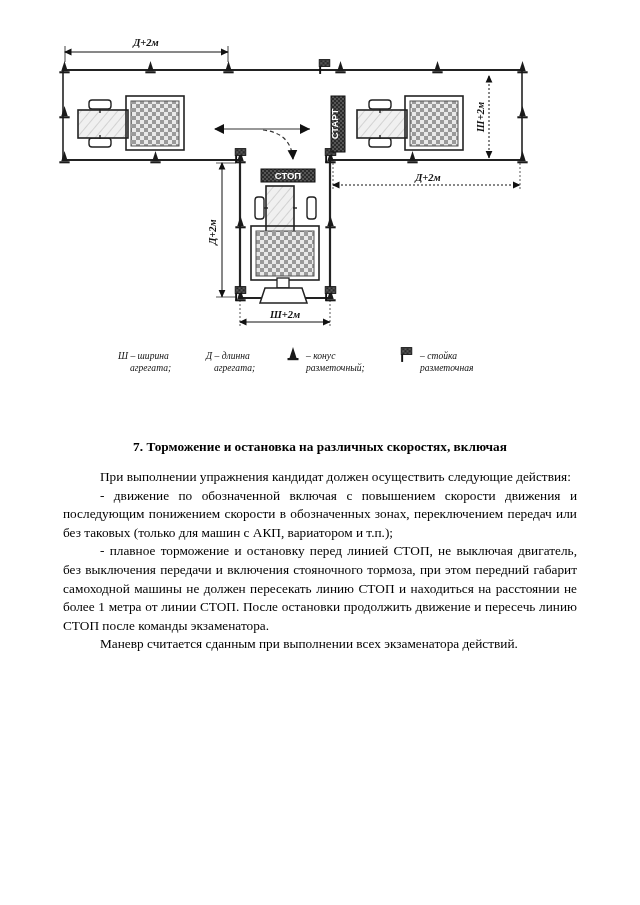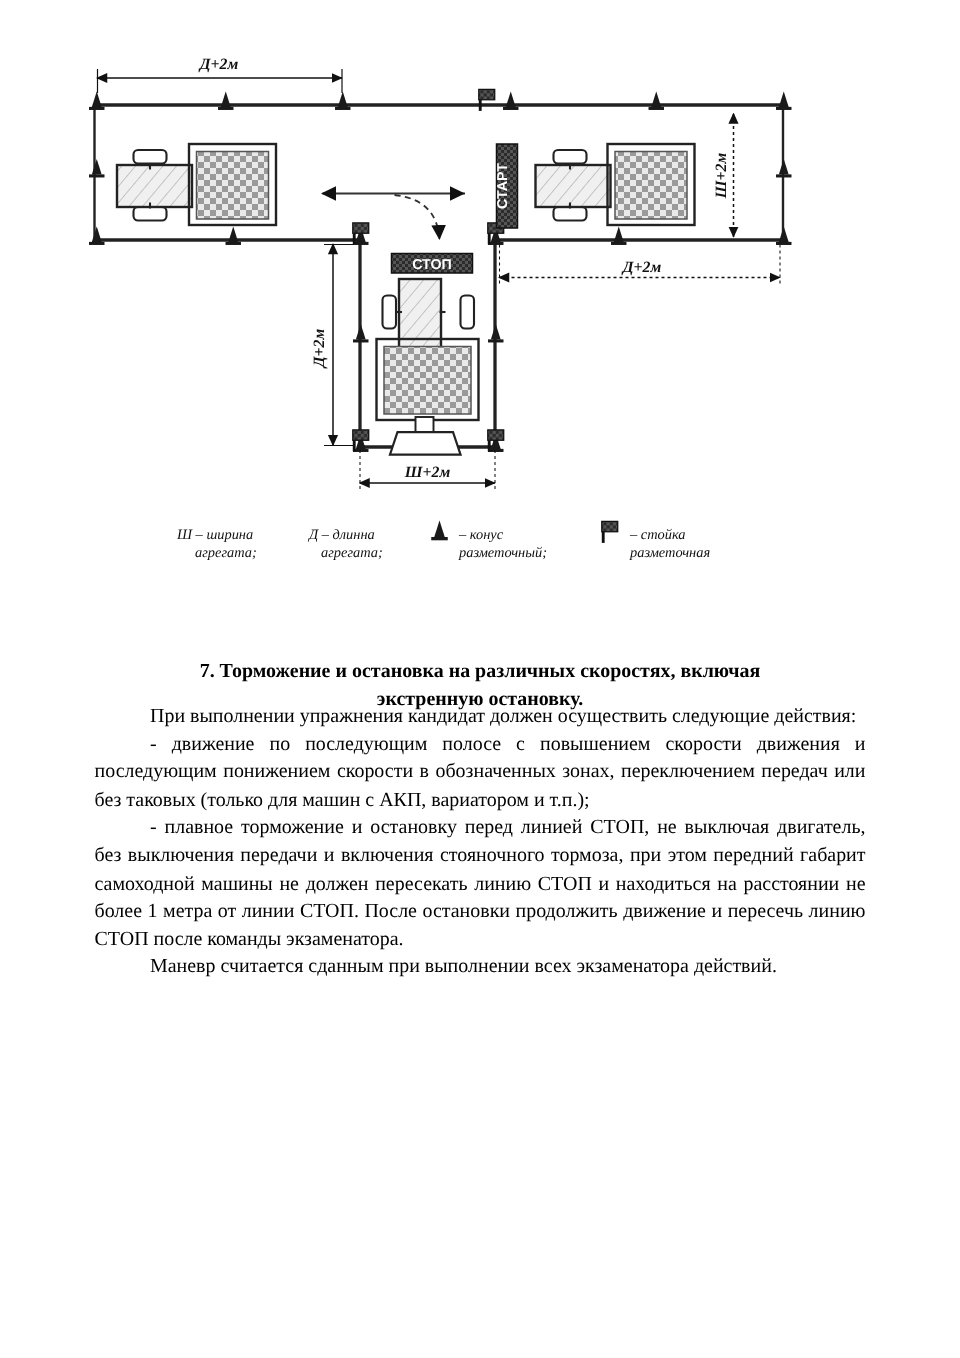--- a/index.html
+++ b/index.html
@@ -273,23 +273,22 @@
 
         <use href="#post" x="398" y="346" width="17" height="17"></use>
         <text x="420" y="359" font-family="'Liberation Serif',serif" font-size="9.6" font-style="italic" fill="#111">– стойка</text>
         <text x="420" y="371" font-family="'Liberation Serif',serif" font-size="9.6" font-style="italic" fill="#111">разметочная</text>
       </g>
     </svg>
   </div>
 
   <div class="title-block">
     <div>7.  Торможение и остановка на различных скоростях, включая</div>
-    <div>экстренную остановку.</div>
   </div>
 
   <div class="body-block">
     <p class="para">При выполнении упражнения кандидат должен осуществить следующие действия:</p>
-    <p class="para">- движение по последующим полосе с повышением скорости движения и последующим понижением скорости в обозначенных зонах, переключением передач или без таковых (только для машин с АКП, вариатором и т.п.);</p>
+    <p class="para">- движение по обозначенной включая с повышением скорости движения и последующим понижением скорости в обозначенных зонах, переключением передач или без таковых (только для машин с АКП, вариатором и т.п.);</p>
     <p class="para">- плавное торможение и остановку перед линией СТОП, не выключая двигатель, без выключения передачи и включения стояночного тормоза, при этом передний габарит самоходной машины не должен пересекать линию СТОП и находиться на расстоянии не более 1 метра от линии СТОП. После остановки продолжить движение и пересечь линию СТОП после команды экзаменатора.</p>
     <p class="para">Маневр считается сданным при выполнении всех экзаменатора действий.</p>
   </div>
 
 </div>
 
 </body></html>

